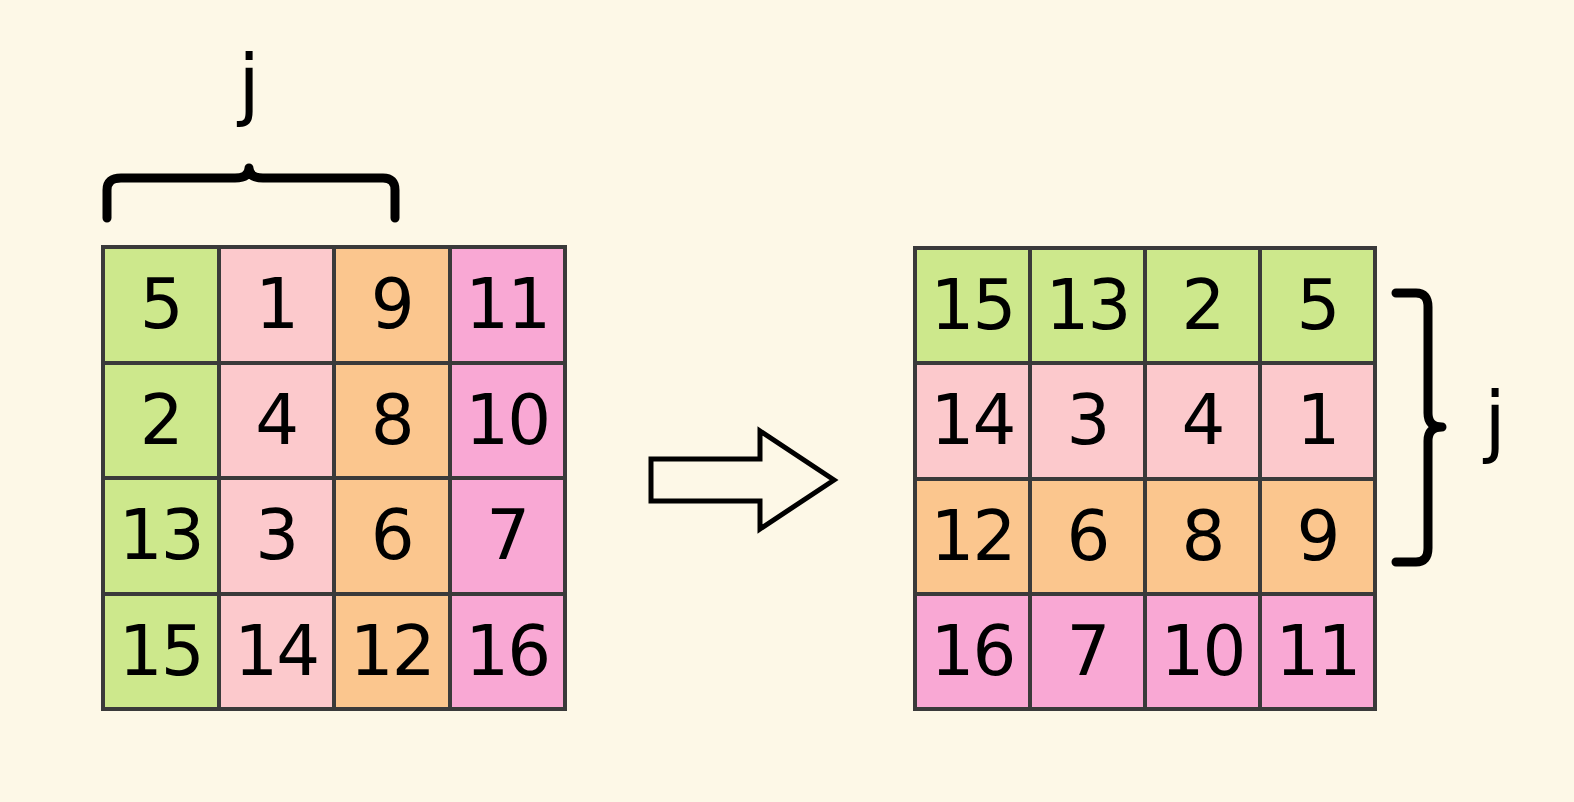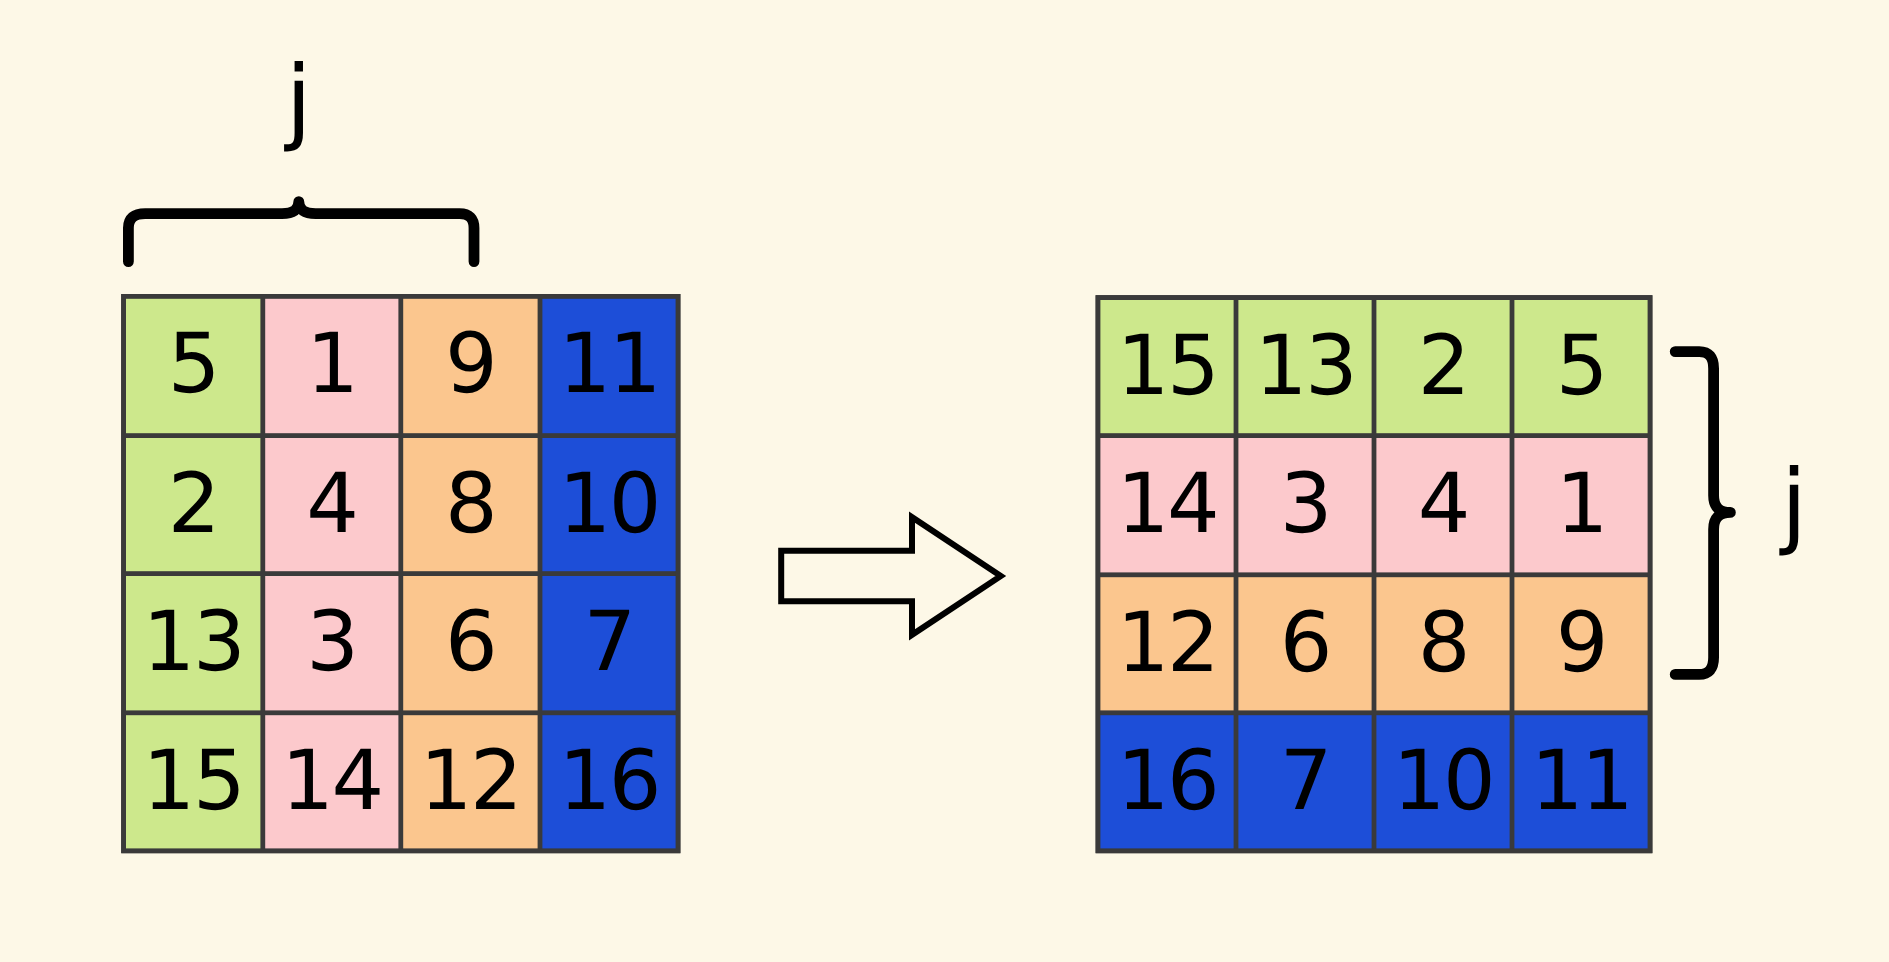--- a/index.html
+++ b/index.html
@@ -52,21 +52,21 @@
     font-weight: 500;
     color: #000000;
     letter-spacing: -2px;
     line-height: 1;
     font-family: "DejaVu Sans", sans-serif;
     user-select: none;
   }
   .c-green  { background: #CDE88C; }
   .c-pink   { background: #FCC9CC; }
   .c-orange { background: #FBC68E; }
-  .c-blue   { background: #1d4ed8; }
+  .c-blue   { background: #f9a8d4; }
 
   
   .brace {
     position: absolute;
   }
   #brace-top {
     left: 95px;
     top: 160px;
     width: 310px;
     height: 70px;

